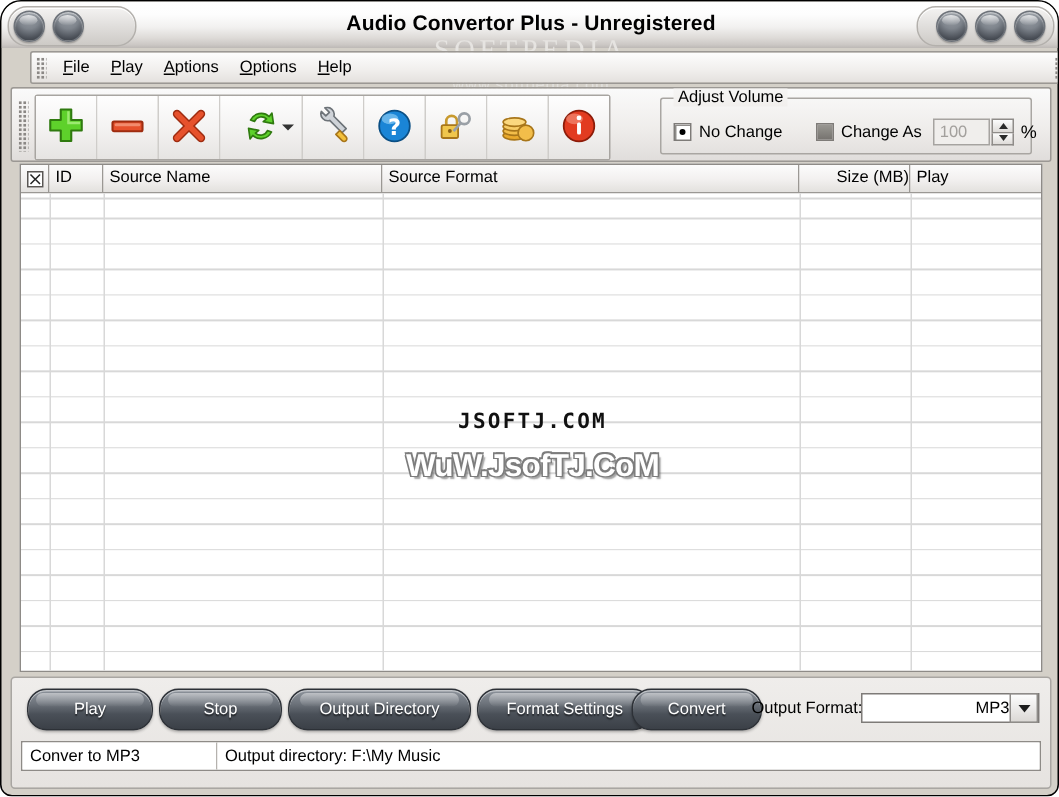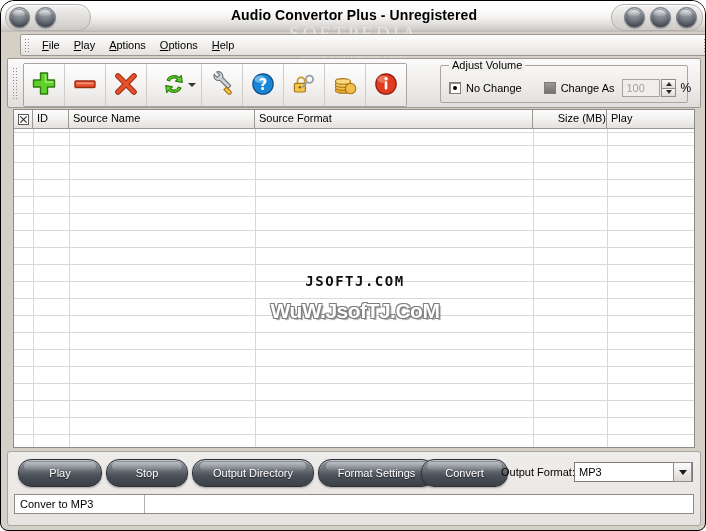--- a/index.html
+++ b/index.html
@@ -451,20 +451,21 @@
     box-sizing: border-box;
     border: 1px solid #7e7b78;
     background: #fff;
     display: flex;
     align-items: center;
   }
   #outfmt-value {
     flex: 1;
     padding-left: 4px;
     font-size: 11px;
+    text-align: right;
   }
   #outfmt-arrow {
     width: 17px;
     height: 18px;
     margin-right: 0px;
     background: linear-gradient(to bottom, #fdfdfd, #dbd8d5);
     border: 1px solid #8f8c89;
     display: flex;
     align-items: center;
     justify-content: center;
@@ -709,16 +710,17 @@
     <div id="outfmt-label">Output Format:</div>
     <div id="outfmt-combo">
       <div id="outfmt-value">MP3</div>
       <div id="outfmt-arrow">
         <i></i>
       </div>
     </div>
 
     <div id="statusbar">
       <div class="sb-cell" id="sb-1">Conver to MP3</div>
+      <div class="sb-cell" id="sb-2">Output directory: F:\My Music</div>
     </div>
   </div>
 
 </div>
 
 </body></html>

